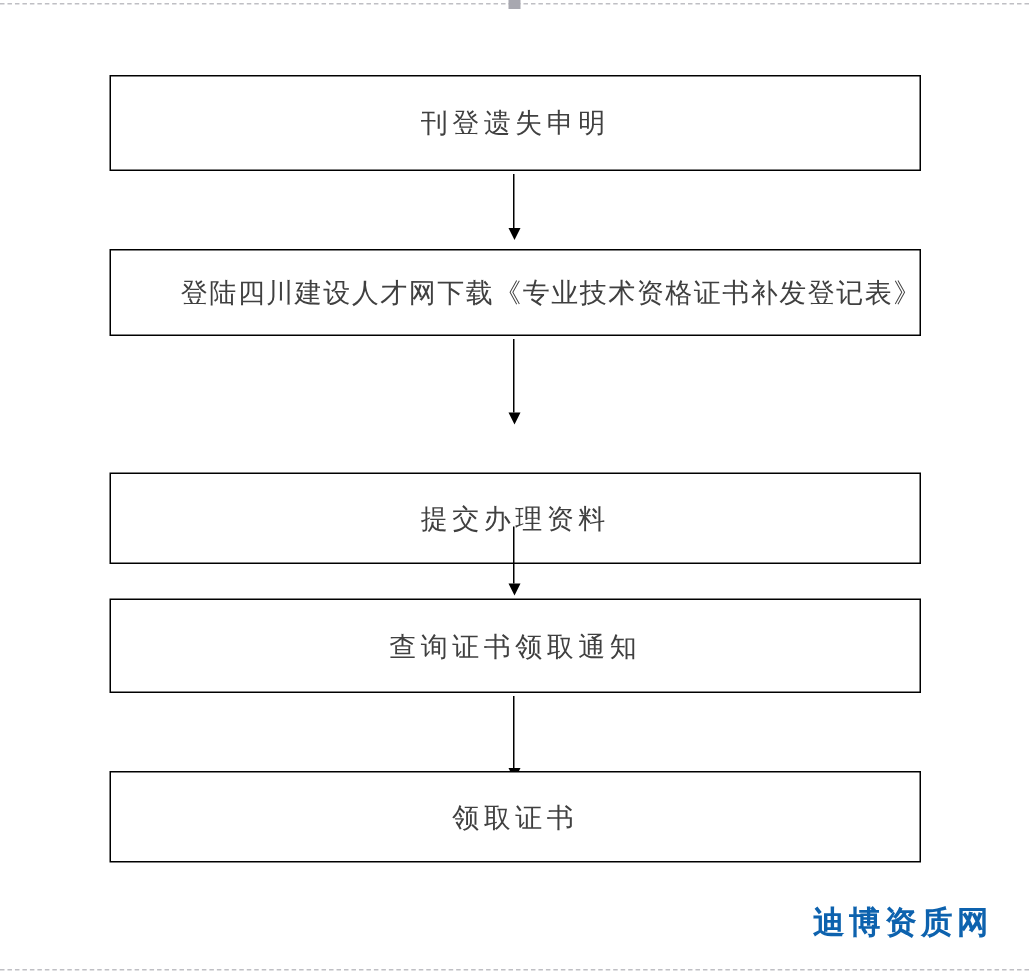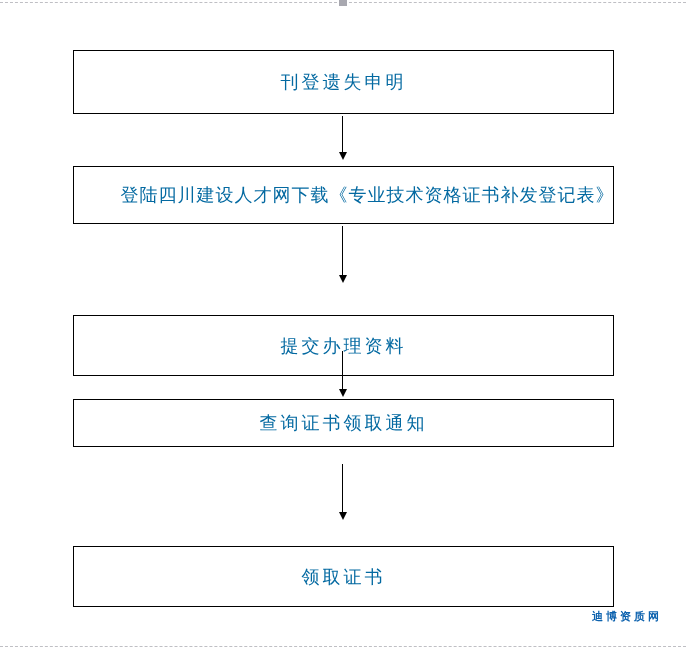--- a/index.html
+++ b/index.html
@@ -45,28 +45,28 @@
     box-sizing: border-box;
     border: 1px solid #000000;
     background: #ffffff;
     display: flex;
     align-items: center;
     justify-content: center;
   }
   .flow-box span {
     font-size: 18px;
     letter-spacing: 3px;
-    color: #0369a1;
+    color: #404040;
     white-space: nowrap;
   }
   .b1 { top: 50px;  height: 64px; }
   .b2 { top: 166px; height: 58px; padding-left: 48px; }
   .b3 { top: 287px; height: 61px; margin-top: 28px; }
-  .b4 { top: 399px; height: 48px; }
-  .b5 { top: 546px; height: 61px; font-family: Liberation Serif, serif; }
+  .b4 { top: 399px; height: 63px; }
+  .b5 { top: 514px; height: 61px; font-family: Liberation Serif, serif; }
   .b2 span { letter-spacing: 1px; }
   
   .flow-arrow {
     position: absolute;
     left: 338px;
     width: 9px;
     display: flex;
     flex-direction: column;
     align-items: center;
   }
@@ -90,21 +90,21 @@
   .watermark {
     position: absolute;
     right: 24px;
     top: 607px;
     text-align: right;
     font-family: "Liberation Sans", "DejaVu Sans", sans-serif;
     font-weight: bold;
     color: #0d62ae;
   }
   .wm-name {
-    font-size: 11px;
+    font-size: 21px;
     letter-spacing: 3px;
     line-height: 18px;
     display: block;
   }
   .wm-url {
     font-size: 13.5px;
     letter-spacing: 0.2px;
     line-height: 15px;
     display: block;
   }

